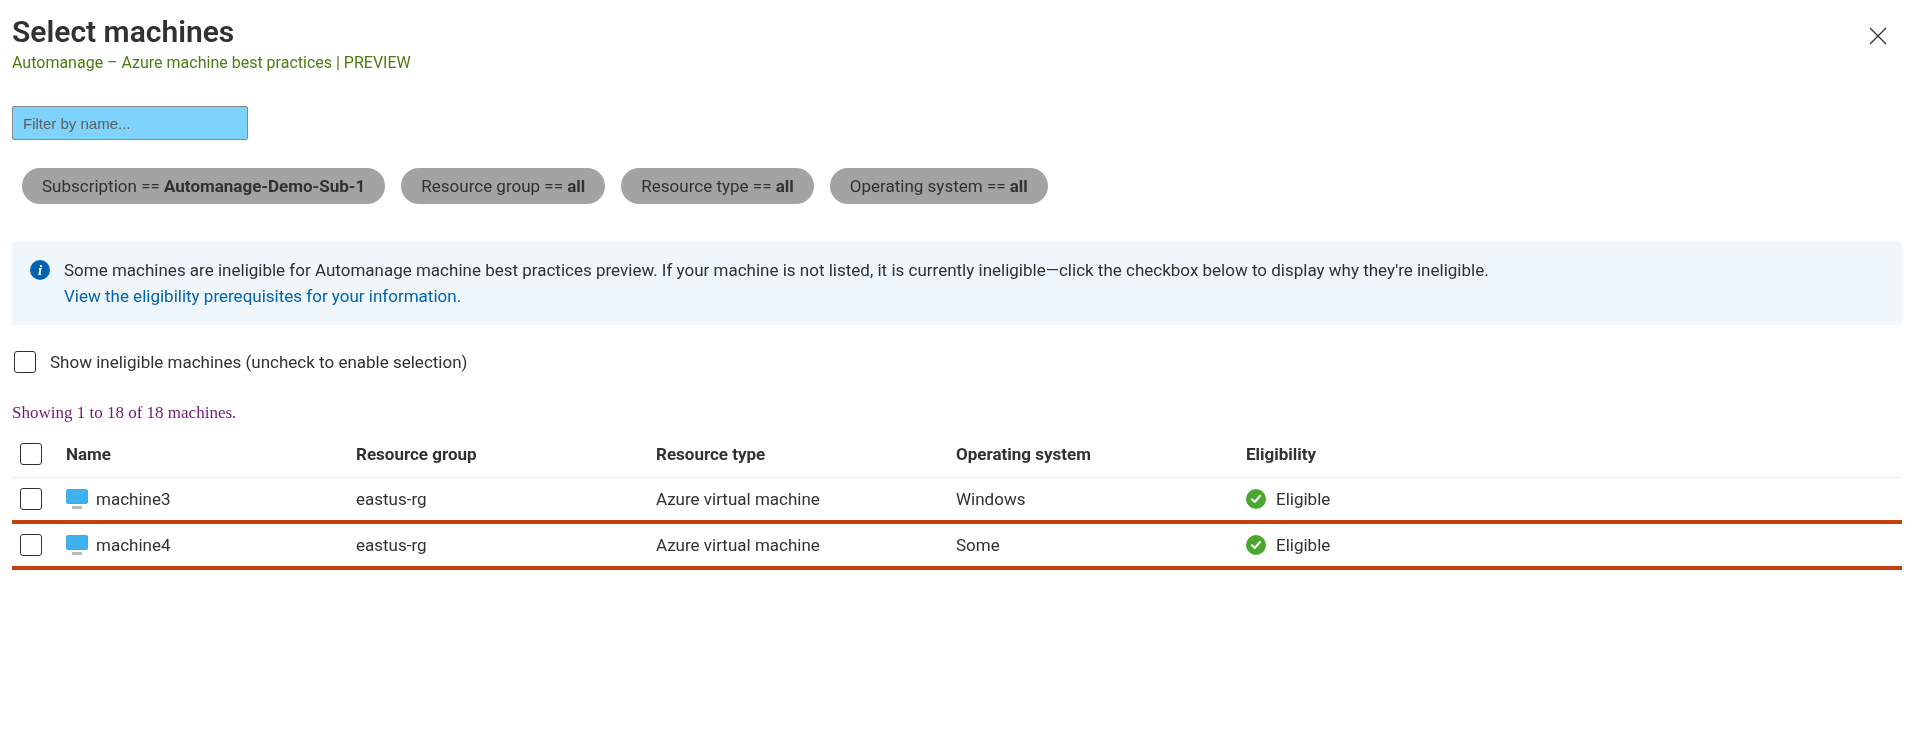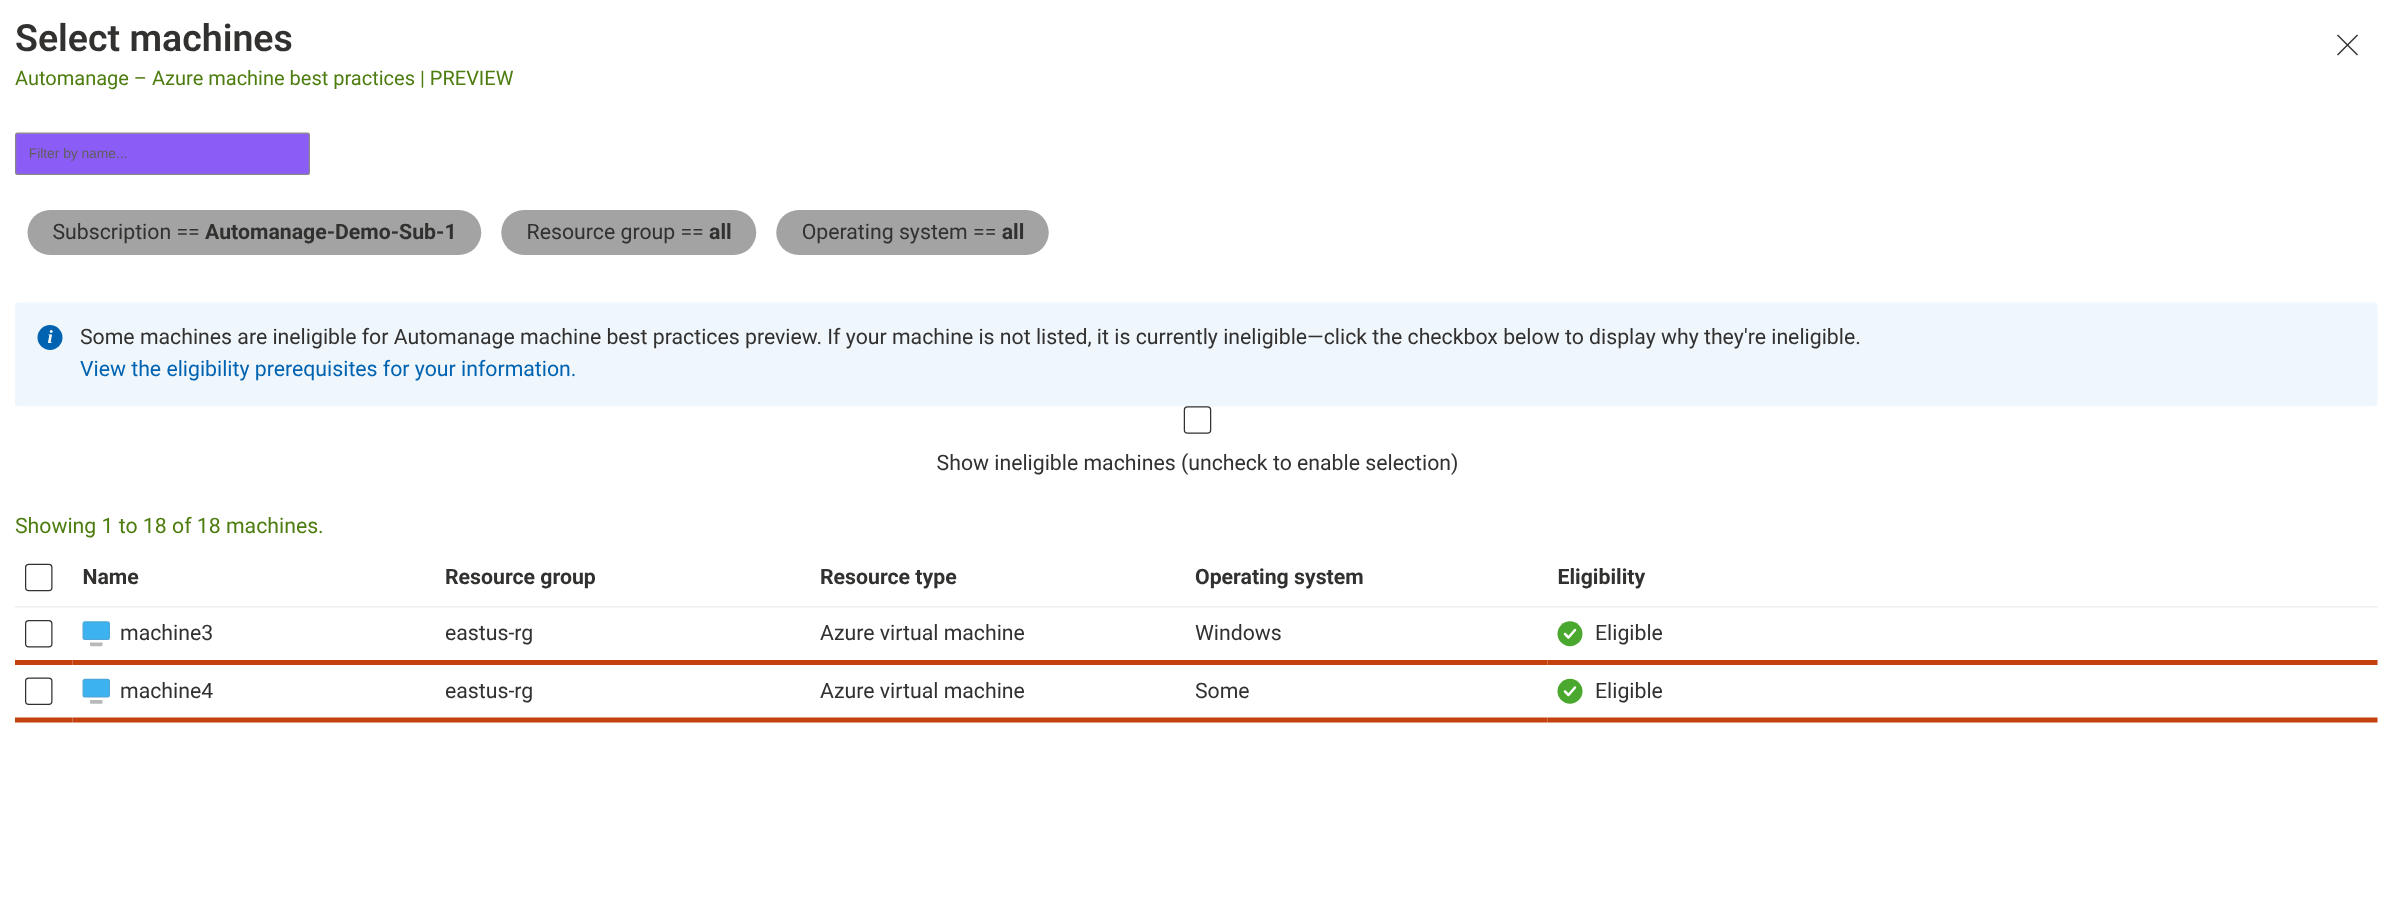--- a/index.html
+++ b/index.html
@@ -31,24 +31,24 @@
     margin-top: 4px;
     margin-right: 6px;
   }
   .close-btn svg { stroke: #323130; }
   .filter-input {
     margin-top: 34px;
     width: 236px;
     height: 34px;
     border: 1px solid #8a8886;
     border-radius: 2px;
-    font-size: 11px;
+    font-size: 15px;
     padding: 0 10px;
     color: #323130;
-    background: #8b5cf6;
+    background: #7dd3fc;
   }
   .filter-input::placeholder { color: #605e5c; }
   .pill-row {
     margin-top: 28px;
     display: flex;
     flex-wrap: wrap;
     gap: 16px;
     padding-left: 10px;
   }
   .pill {
@@ -78,39 +78,40 @@
     font-size: 15px;
     font-weight: 700;
     font-family: Georgia, 'Times New Roman', serif;
     font-style: italic;
     display: flex; align-items: center; justify-content: center;
     margin-top: 2px;
   }
   .banner-text { font-size: 17px; line-height: 1.5; color: #323130; }
   .banner-link { color: #0063b1; text-decoration: none; cursor: pointer; }
   .toggle-row {
+    margin-top: 26px;
     display: flex;
     align-items: center;
     gap: 14px;
     padding-left: 2px;
-    flex-direction: column;
   }
   .checkbox {
     width: 22px; height: 22px;
     border: 1px solid #323130;
     border-radius: 3px;
     background: #fff;
     flex: 0 0 22px;
     cursor: pointer;
   }
   .toggle-label { font-size: 17px; }
   .count-text {
     margin-top: 30px;
     font-size: 17px;
-    color: #4d7c0f;
+    color: #701a75;
+    font-family: Liberation Serif, serif;
   }
   table.machines {
     width: 100%;
     border-collapse: collapse;
     margin-top: 10px;
     font-size: 17px;
   }
   table.machines thead th {
     text-align: left;
     font-weight: 700;
@@ -167,20 +168,25 @@
   <input type="text" class="filter-input" placeholder="Filter by name..." style="">
 
   <div class="pill-row">
     <div class="pill">
       <span>Subscription</span>
       <span>==</span>
       <b>Automanage-Demo-Sub-1</b>
     </div>
     <div class="pill">
       <span>Resource group</span>
+      <span>==</span>
+      <b>all</b>
+    </div>
+    <div class="pill">
+      <span>Resource type</span>
       <span>==</span>
       <b>all</b>
     </div>
     <div class="pill">
       <span>Operating system</span>
       <span>==</span>
       <b>all</b>
     </div>
   </div>
 

